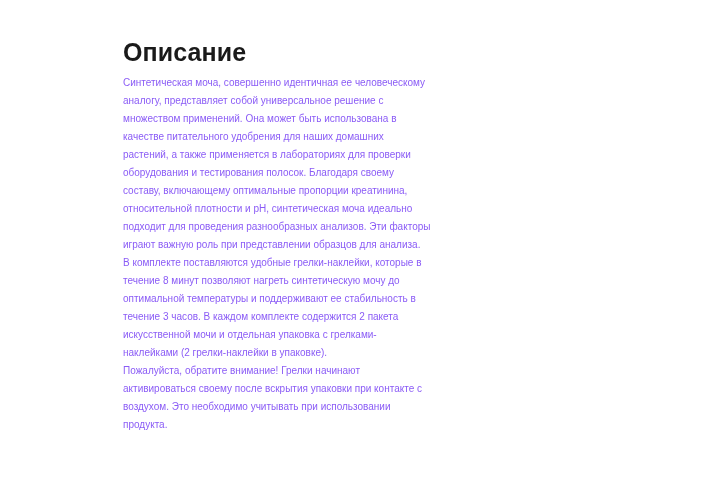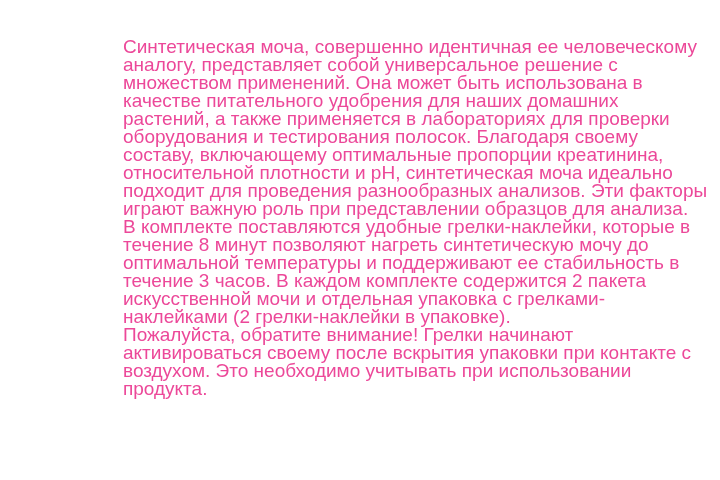--- a/index.html
+++ b/index.html
@@ -23,32 +23,33 @@
   .section-title {
     margin: 0 0 8px 0;
     font-size: 25px;
     line-height: 28px;
     font-weight: 700;
     color: #1a1a1a;
     letter-spacing: 0.1px;
   }
   .description-paragraph {
     margin: 0;
-    font-size: 19px;
+    font-size: 10px;
     line-height: 18px;
     font-weight: 400;
-    color: #ec4899;
+    color: #8b5cf6;
     letter-spacing: 0px;
     white-space: pre; 
   }
 </style>
 </head>
 <body>
 
 <div class="description-section">
+  <h2 class="section-title">Описание</h2>
   <p class="description-paragraph">Синтетическая моча, совершенно идентичная ее человеческому
 аналогу, представляет собой универсальное решение с
 множеством применений. Она может быть использована в
 качестве питательного удобрения для наших домашних
 растений, а также применяется в лабораториях для проверки
 оборудования и тестирования полосок. Благодаря своему
 составу, включающему оптимальные пропорции креатинина,
 относительной плотности и pH, синтетическая моча идеально
 подходит для проведения разнообразных анализов. Эти факторы
 играют важную роль при представлении образцов для анализа.

